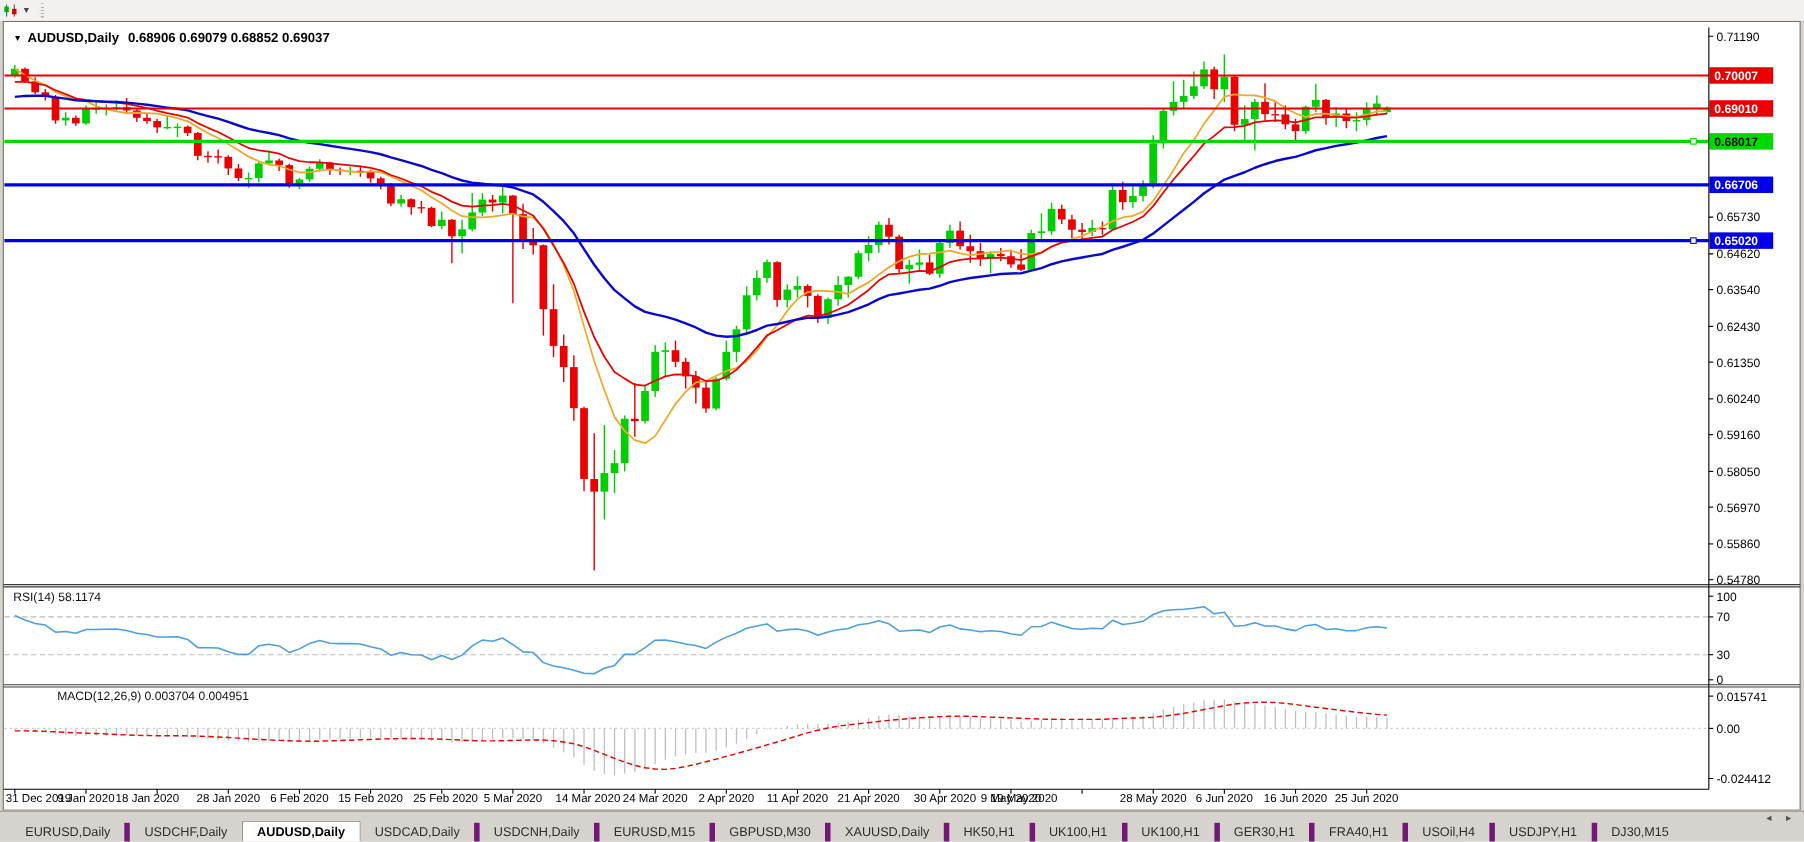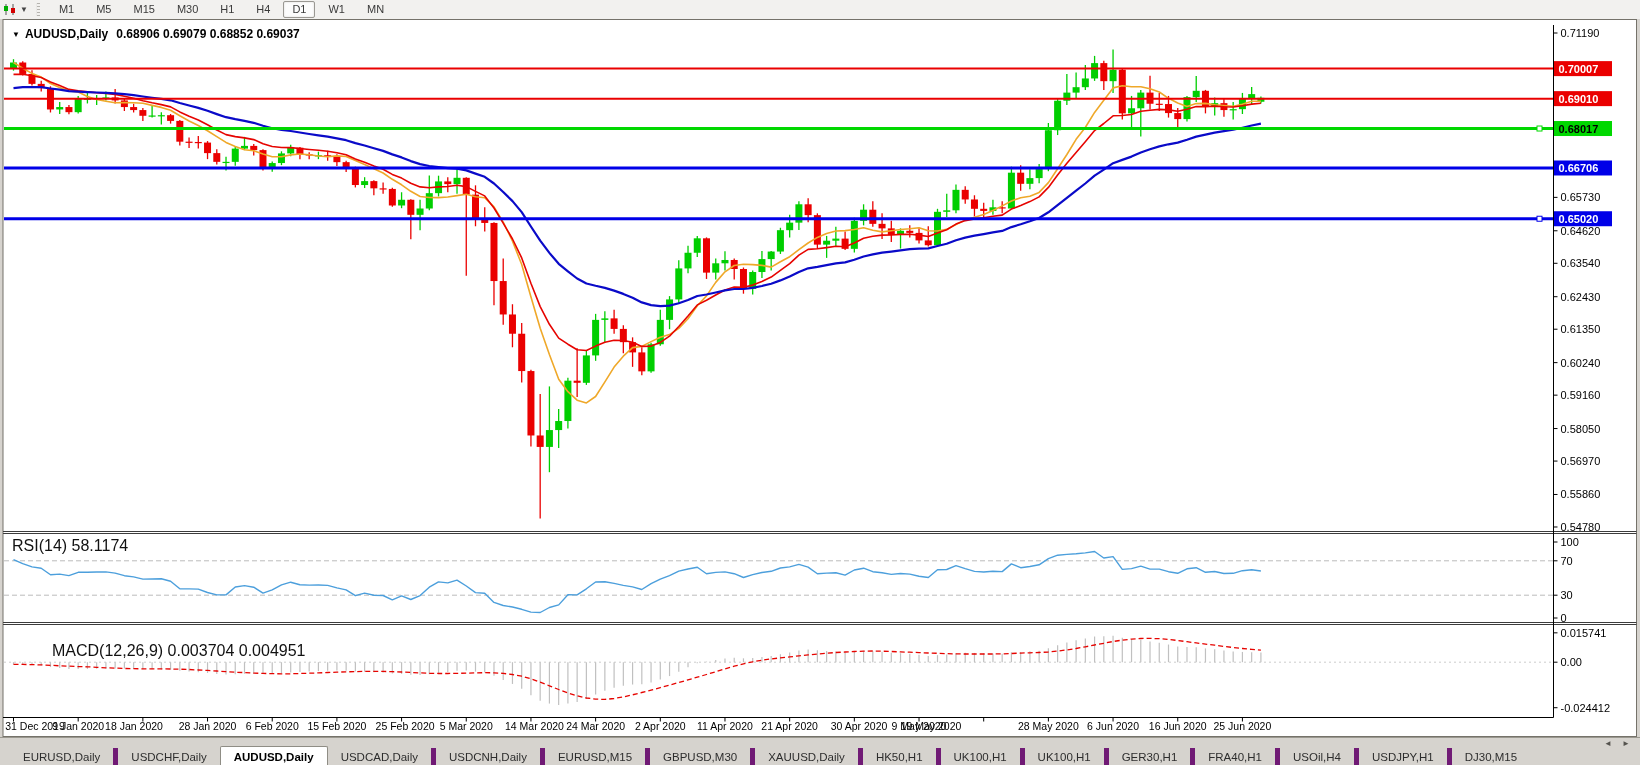--- a/index.html
+++ b/index.html
@@ -26,23 +26,23 @@
   .pbtn.active{background:#fcfcfc;border:1px solid #9a9893;box-shadow:inset 0 0 2px #d8d6d2;}
   
   .chartwrap{position:absolute;top:19px;left:0;width:1640px;height:718px;background:#d6d3ce;}
   .chartwrap svg{position:absolute;top:0;left:0;}
   .title{
     position:absolute;top:8px;left:12px;font-size:12px;font-weight:700;color:#000000;
     letter-spacing:0;white-space:nowrap;
   }
   .title .tri{font-size:8px;position:relative;top:-1px;margin-right:5px;cursor:pointer;}
   .title .ohlc{margin-left:8px;}
-  .plabel{position:absolute;left:12px;font-size:16px;color:#111;white-space:nowrap;}
+  .plabel{position:absolute;left:12px;font-size:11px;color:#111;white-space:nowrap;}
   .plabel.rsi{top:518px;}
-  .plabel.macd{top:623px;padding-left:40px;}
+  .plabel.macd{top:608px;padding-left:40px;}
   .xlab{
     position:absolute;top:701px;width:66px;text-align:center;
     font-size:10.5px;color:#000;white-space:nowrap;
   }
   
   .bottombar{
     position:absolute;top:737px;left:0;width:1640px;height:11px;background:#d6d3ce;
     border-top:1px solid #9a988f;
   }
   .navarrow{
@@ -74,31 +74,20 @@
   <span class="tb-icon">
     <svg width="14" height="13" viewBox="0 0 14 13">
       <line x1="3" y1="1" x2="3" y2="12" stroke="#555" stroke-width="1"></line>
       <rect x="1" y="3" width="4" height="5" fill="#00AE00"></rect>
       <line x1="10" y1="1" x2="10" y2="12" stroke="#555" stroke-width="1"></line>
       <rect x="8" y="5" width="4" height="5" fill="#D40000"></rect>
     </svg>
   </span>
   <span class="tb-caret">▼</span>
   <span class="grip"></span>
-  <div class="periods" id="periods" style="display:flex;">
-      <span class="pbtn">M1</span>
-      <span class="pbtn">M5</span>
-      <span class="pbtn">M15</span>
-      <span class="pbtn">M30</span>
-      <span class="pbtn">H1</span>
-      <span class="pbtn">H4</span>
-      <span class="pbtn active">D1</span>
-      <span class="pbtn">W1</span>
-      <span class="pbtn">MN</span>
-    </div>
 </div>
 
 <div class="chartwrap">
   <svg id="chart-svg" width="1640" height="718" viewBox="0 19 1640 718">
       <g>
         <rect x="3" y="19.5" width="1633.5" height="717" fill="#ffffff" stroke="#75726a" stroke-width="1"></rect>
         <line x1="3" y1="531.5" x2="1636.5" y2="531.5" stroke="#3c3c3c" stroke-width="1"></line>
         <line x1="3" y1="533.5" x2="1636.5" y2="533.5" stroke="#3c3c3c" stroke-width="1"></line>
         <line x1="3" y1="622.5" x2="1636.5" y2="622.5" stroke="#3c3c3c" stroke-width="1"></line>
         <line x1="3" y1="624.5" x2="1636.5" y2="624.5" stroke="#3c3c3c" stroke-width="1"></line>

